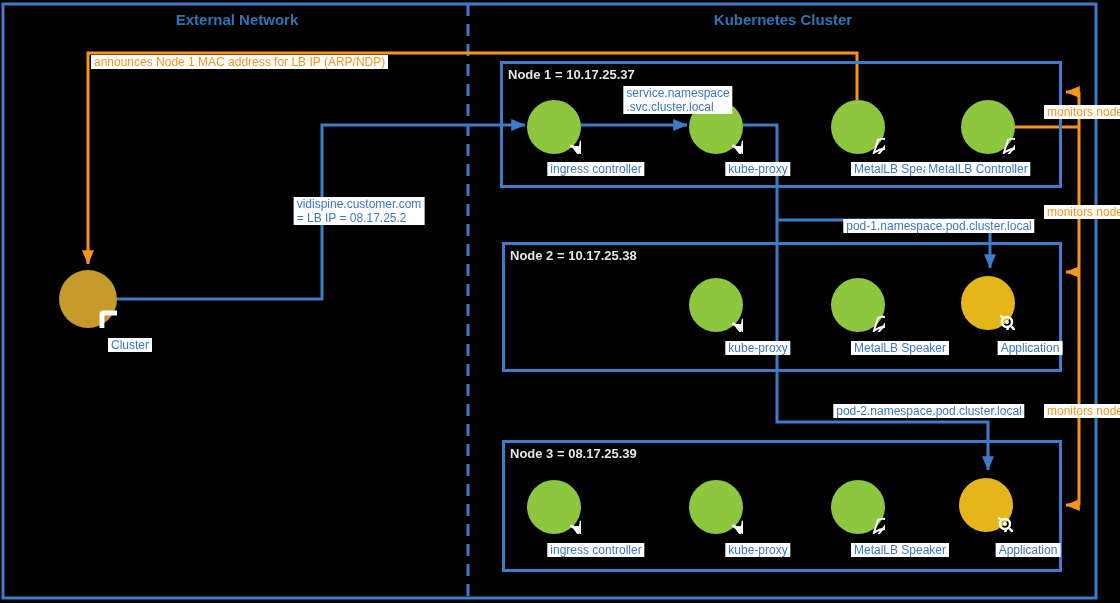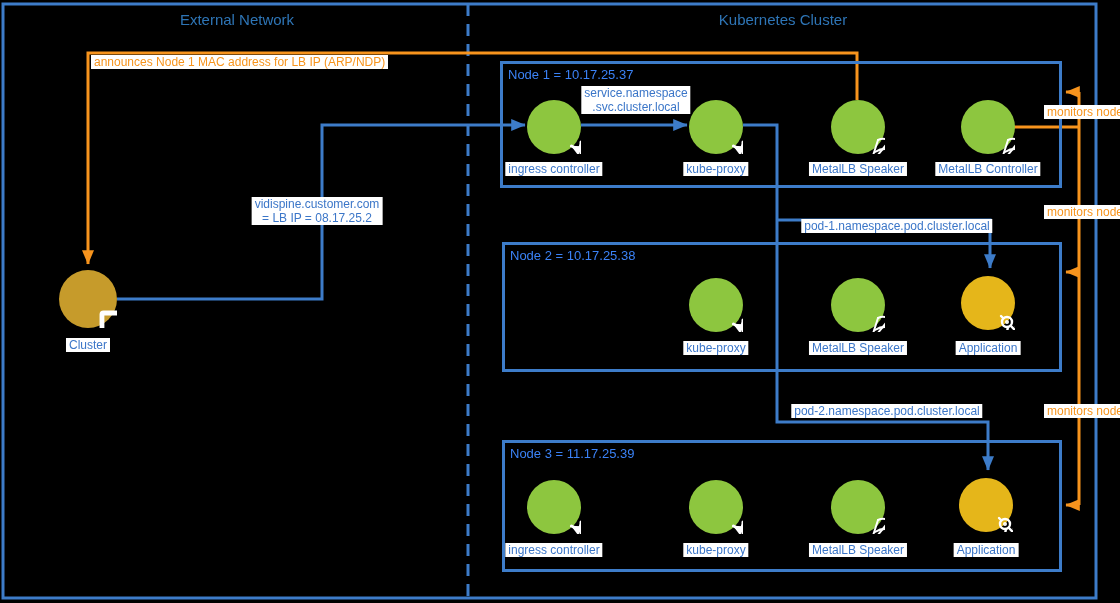--- a/index.html
+++ b/index.html
@@ -1,35 +1,35 @@
 <!DOCTYPE html>
 <html><head>
 <meta charset="utf-8">
 <style>
   html,body{margin:0;padding:0;background:#000;}
   body{width:1120px;height:603px;position:relative;overflow:hidden;
        font-family:"Liberation Sans",sans-serif;}
   .canvas{position:absolute;inset:0;}
   svg.wires{position:absolute;left:0;top:0;width:1120px;height:603px;}
 
-  .region-title{position:absolute;font-size:15px;font-weight:normal;color:#2E75B6;
+  .region-title{position:absolute;font-size:15px;font-weight:bold;color:#2E75B6;
                 transform:translateX(-50%);white-space:nowrap;}
   .node-box{position:absolute;border:3px solid #3D7CC9;box-sizing:border-box;}
-  .node-label{position:absolute;font-size:13px;font-weight:normal;color:#3b82f6;white-space:nowrap;}
+  .node-label{position:absolute;font-size:13px;font-weight:bold;color:#e5e5e5;white-space:nowrap;}
 
   .icon{position:absolute;width:54px;height:54px;border-radius:50%;}
   .icon svg{position:absolute;left:0;top:0;width:100%;height:100%;}
   .green{background:#8DC63F;}
   .gold{background:#E5B61A;}
   .goldd{background:#C69B2B;}
   .browser-size{width:58px;height:58px;}
 
   .lbl{position:absolute;font-size:12px;color:#3B76C8;background:#fff;
        padding:0 3px;line-height:14px;white-space:nowrap;}
-  .lbl.center{transform:translateX(-50%);text-align:center;}
+  .lbl.center{transform:translateX(-50%);margin-left:42px;}
   .lbl.orange{color:#F7941D;text-align:center;}
 </style>
 </head>
 <body>
 
 <div class="canvas">
 
   <svg class="wires">
     <defs>
       <marker id="ab" markerWidth="5" markerHeight="4" refX="4.6" refY="2" orient="auto">
@@ -100,21 +100,21 @@
   <div class="region-title" style="left:237px;top:11px">External Network</div>
   <div class="region-title" style="left:783px;top:11px">Kubernetes Cluster</div>
 
   <div class="node-box" style="left:500px;top:61px;width:562px;height:127px"></div>
   <div class="node-label" style="left:508px;top:67px">Node 1 = 10.17.25.37</div>
 
   <div class="node-box" style="left:502px;top:242px;width:560px;height:130px"></div>
   <div class="node-label" style="left:510px;top:248px">Node 2 = 10.17.25.38</div>
 
   <div class="node-box" style="left:502px;top:440px;width:560px;height:132px"></div>
-  <div class="node-label" style="left:510px;top:446px">Node 3 = 11.17.25.39</div>
+  <div class="node-label" style="left:510px;top:446px">Node 3 = 08.17.25.39</div>
 
   <div class="icon green" style="left:527px;top:100px">
     <svg viewBox="-27 -27 54 54">
         <use href="#sym-dispatcher"></use>
       </svg>
     </div>
   <div class="icon green" style="left:689px;top:100px">
     <svg viewBox="-27 -27 54 54">
         <use href="#sym-dispatcher"></use>
       </svg>
@@ -126,21 +126,21 @@
     </div>
   <div class="icon green" style="left:961px;top:100px">
     <svg viewBox="-27 -27 54 54">
         <use href="#sym-net"></use>
       </svg>
     </div>
 
   <div class="lbl center" style="left:554px;top:162px">ingress controller</div>
   <div class="lbl center" style="left:716px;top:162px">kube-proxy</div>
   <div class="lbl center" style="left:858px;top:162px">MetalLB Speaker</div>
-  <div class="lbl center" style="left:988px;top:162px">MetalLB Controller</div>
+  <div class="lbl center" style="left:936px;top:162px">MetalLB Controller</div>
 
   <div class="icon green" style="left:689px;top:278px">
     <svg viewBox="-27 -27 54 54">
         <use href="#sym-dispatcher"></use>
       </svg>
     </div>
   <div class="icon green" style="left:831px;top:278px">
     <svg viewBox="-27 -27 54 54">
         <use href="#sym-net"></use>
       </svg>

